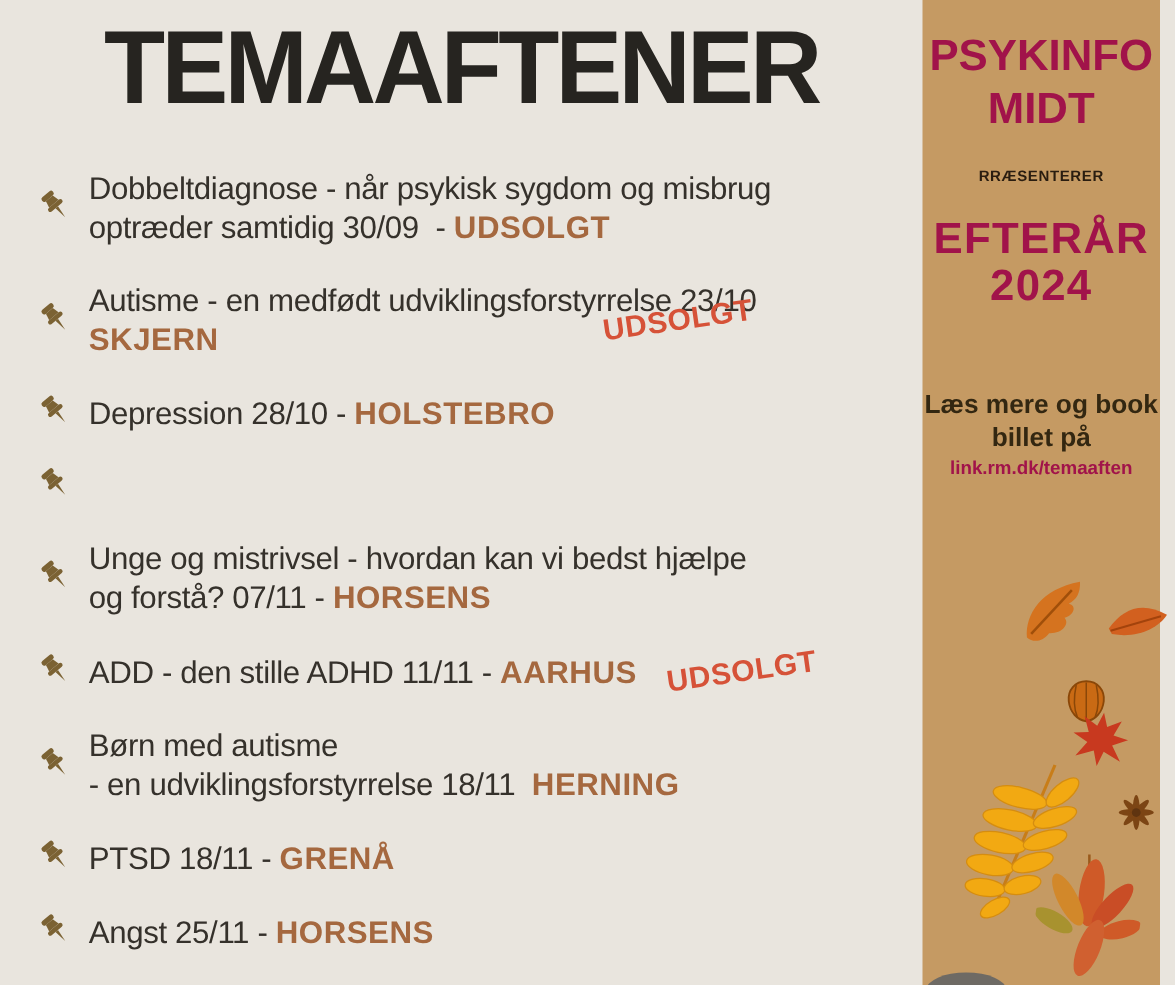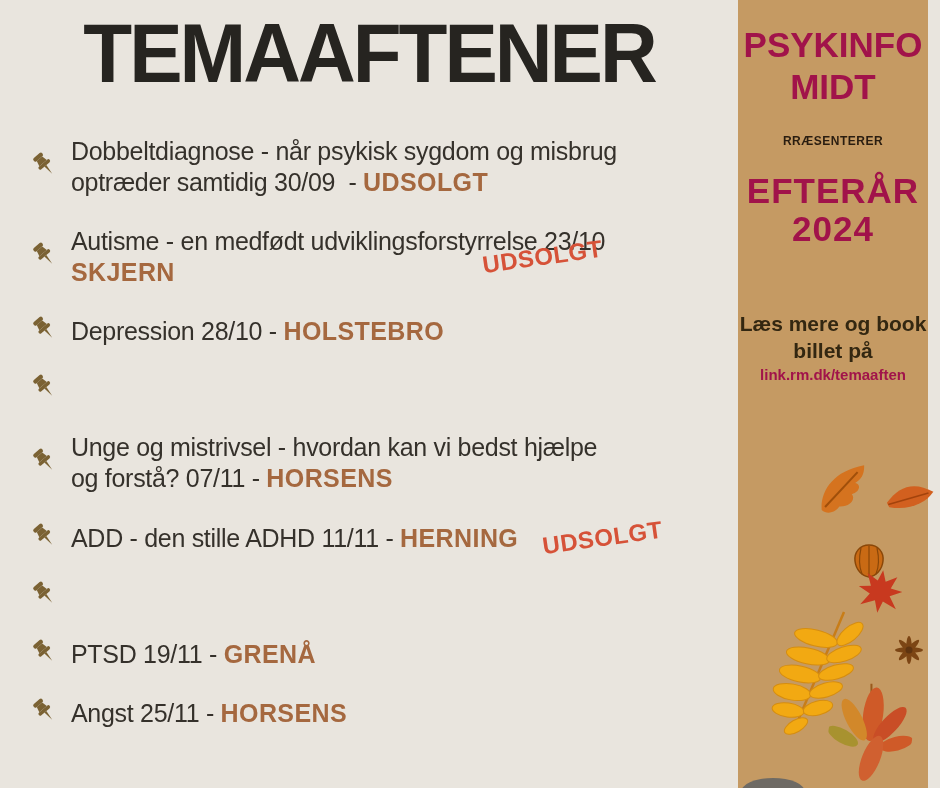--- a/index.html
+++ b/index.html
@@ -140,48 +140,52 @@
             <svg viewBox="0 0 34 34" width="32" height="32">
               <g fill="currentColor" transform="rotate(-40 17 15)">
                 <rect x="11" y="3" width="12" height="4.5" rx="2"></rect>
                 <path d="M13.2 7.5 h7.6 l1.4 6 h-10.4 Z"></path>
                 <rect x="9.5" y="13.5" width="15" height="3.8" rx="1.9"></rect>
                 <path d="M15.6 17.3 h2.8 L17 28.5 Z"></path>
               </g>
             </svg>
           </span>
           <div class="event-text">
-            <div class="line"><span class="seg-plain">ADD - den stille ADHD 11/11 - </span><span class="seg-city">HERNING</span><span class="seg-soldout place-inline">UDSOLGT</span></div>
-          </div>
-        </div>
-        <div class="event">
-          <span class="pin">
-            <svg viewBox="0 0 34 34" width="32" height="32">
-              <g fill="currentColor" transform="rotate(-40 17 15)">
-                <rect x="11" y="3" width="12" height="4.5" rx="2"></rect>
-                <path d="M13.2 7.5 h7.6 l1.4 6 h-10.4 Z"></path>
-                <rect x="9.5" y="13.5" width="15" height="3.8" rx="1.9"></rect>
-                <path d="M15.6 17.3 h2.8 L17 28.5 Z"></path>
-              </g>
-            </svg>
-          </span>
-        </div>
-        <div class="event">
-          <span class="pin">
-            <svg viewBox="0 0 34 34" width="32" height="32">
-              <g fill="currentColor" transform="rotate(-40 17 15)">
-                <rect x="11" y="3" width="12" height="4.5" rx="2"></rect>
-                <path d="M13.2 7.5 h7.6 l1.4 6 h-10.4 Z"></path>
-                <rect x="9.5" y="13.5" width="15" height="3.8" rx="1.9"></rect>
-                <path d="M15.6 17.3 h2.8 L17 28.5 Z"></path>
-              </g>
-            </svg>
-          </span>
-          <div class="event-text">
-            <div class="line"><span class="seg-plain">PTSD 19/11 - </span><span class="seg-city">GRENÅ</span></div>
+            <div class="line"><span class="seg-plain">ADD - den stille ADHD 11/11 - </span><span class="seg-city">AARHUS</span><span class="seg-soldout place-inline">UDSOLGT</span></div>
+          </div>
+        </div>
+        <div class="event">
+          <span class="pin">
+            <svg viewBox="0 0 34 34" width="32" height="32">
+              <g fill="currentColor" transform="rotate(-40 17 15)">
+                <rect x="11" y="3" width="12" height="4.5" rx="2"></rect>
+                <path d="M13.2 7.5 h7.6 l1.4 6 h-10.4 Z"></path>
+                <rect x="9.5" y="13.5" width="15" height="3.8" rx="1.9"></rect>
+                <path d="M15.6 17.3 h2.8 L17 28.5 Z"></path>
+              </g>
+            </svg>
+          </span>
+          <div class="event-text">
+            <div class="line"><span class="seg-plain">Børn med autisme</span></div>
+            <div class="line"><span class="seg-plain">- en udviklingsforstyrrelse 18/11  </span><span class="seg-city">HERNING</span></div>
+          </div>
+        </div>
+        <div class="event">
+          <span class="pin">
+            <svg viewBox="0 0 34 34" width="32" height="32">
+              <g fill="currentColor" transform="rotate(-40 17 15)">
+                <rect x="11" y="3" width="12" height="4.5" rx="2"></rect>
+                <path d="M13.2 7.5 h7.6 l1.4 6 h-10.4 Z"></path>
+                <rect x="9.5" y="13.5" width="15" height="3.8" rx="1.9"></rect>
+                <path d="M15.6 17.3 h2.8 L17 28.5 Z"></path>
+              </g>
+            </svg>
+          </span>
+          <div class="event-text">
+            <div class="line"><span class="seg-plain">PTSD 18/11 - </span><span class="seg-city">GRENÅ</span></div>
           </div>
         </div>
         <div class="event">
           <span class="pin">
             <svg viewBox="0 0 34 34" width="32" height="32">
               <g fill="currentColor" transform="rotate(-40 17 15)">
                 <rect x="11" y="3" width="12" height="4.5" rx="2"></rect>
                 <path d="M13.2 7.5 h7.6 l1.4 6 h-10.4 Z"></path>
                 <rect x="9.5" y="13.5" width="15" height="3.8" rx="1.9"></rect>
                 <path d="M15.6 17.3 h2.8 L17 28.5 Z"></path>

